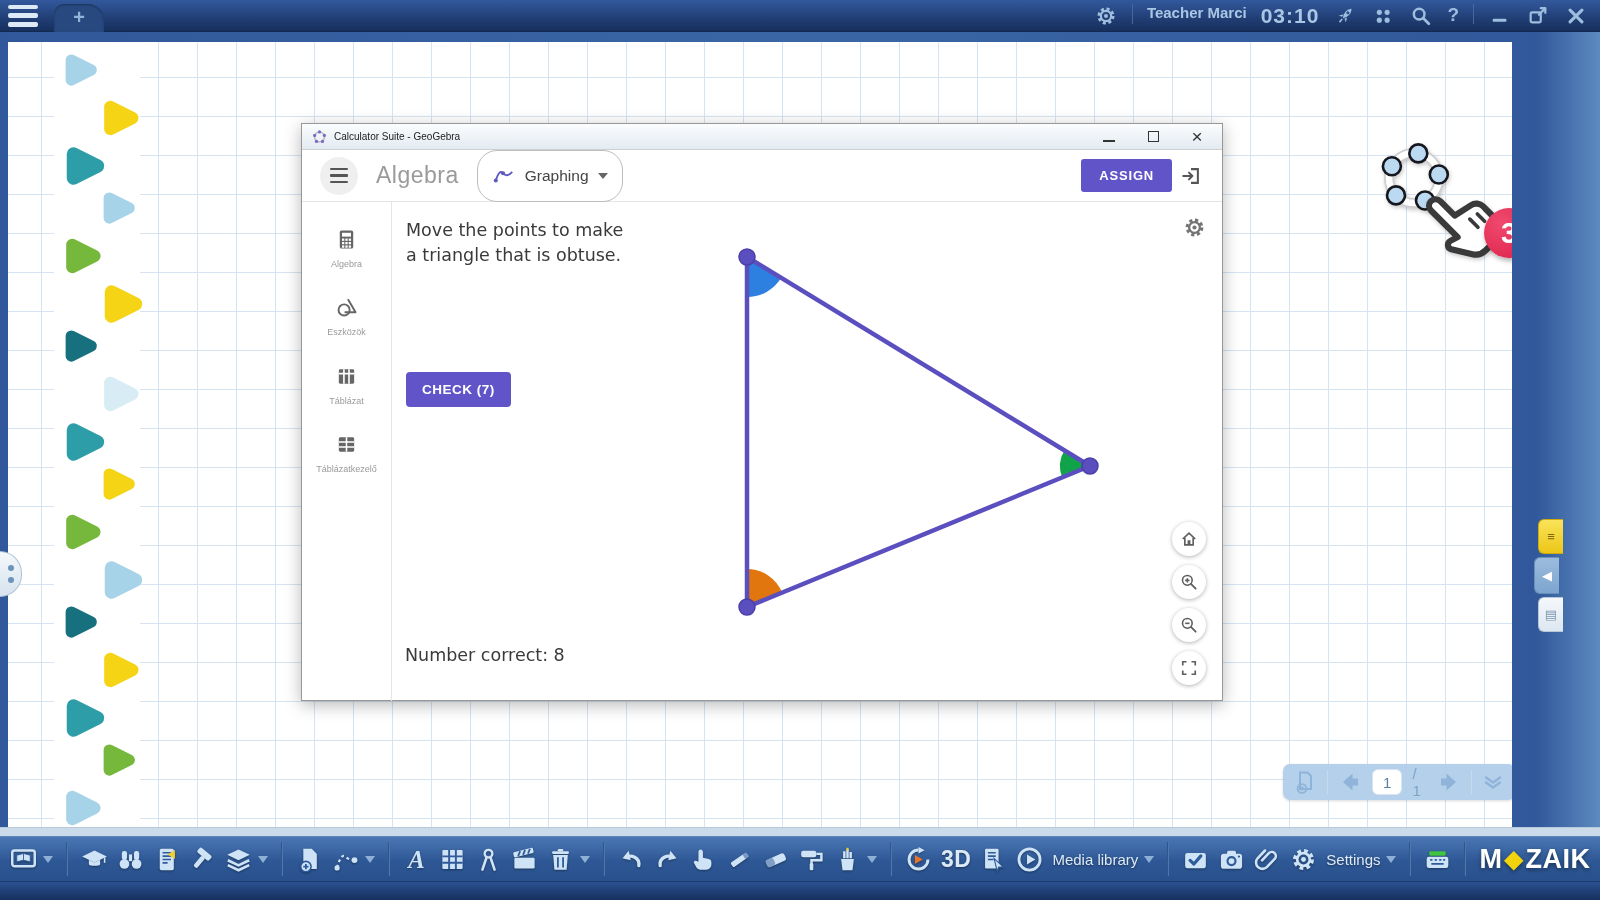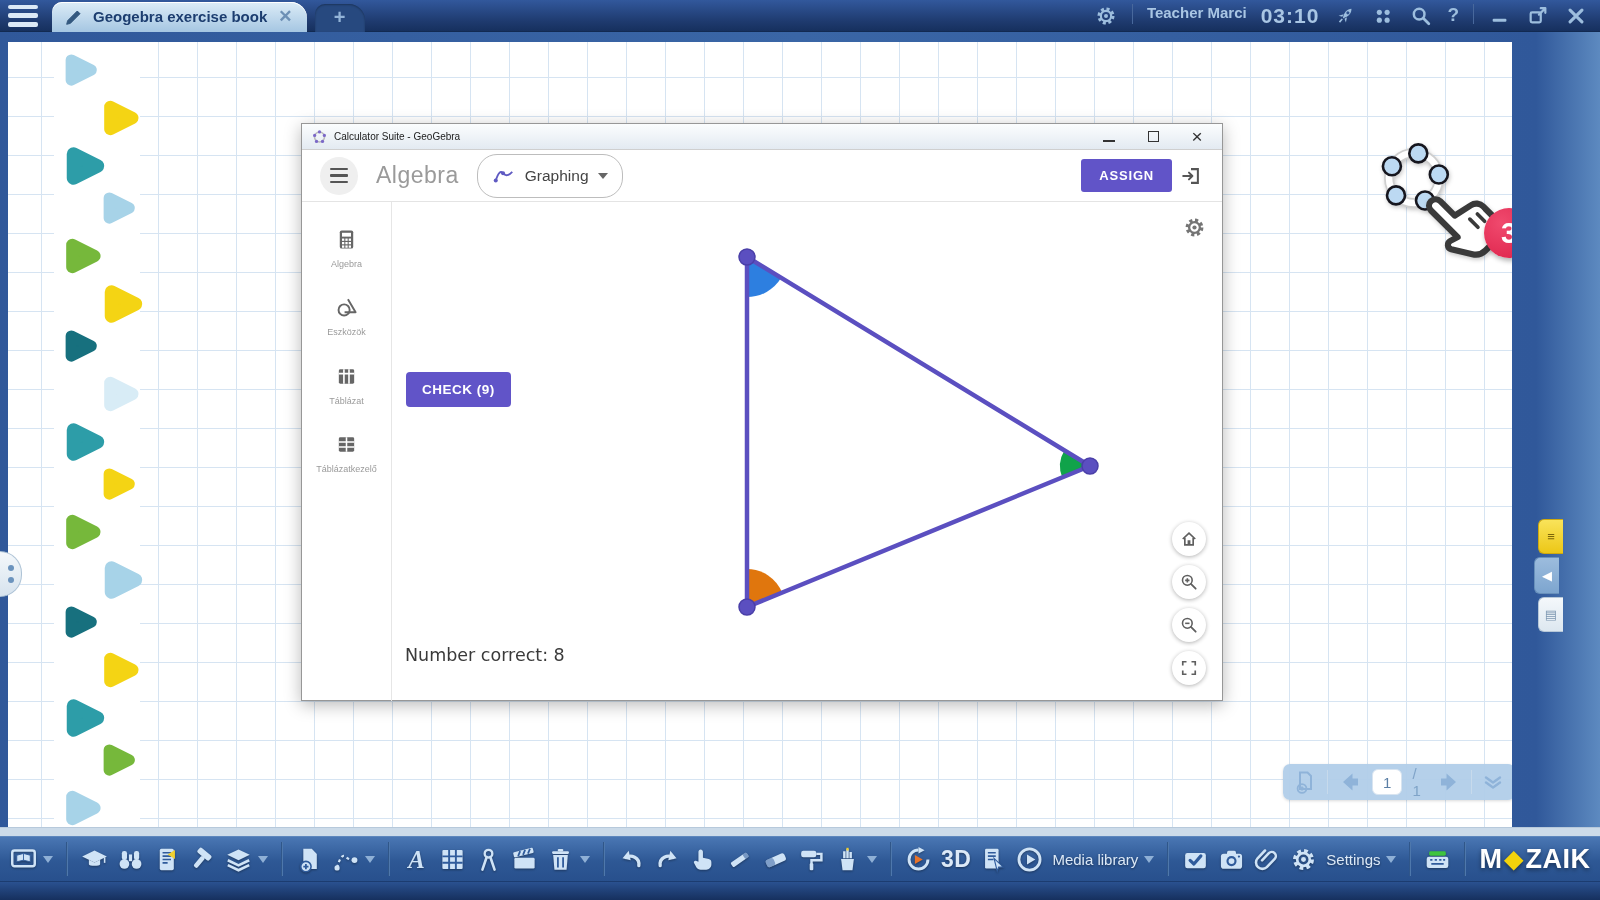--- a/index.html
+++ b/index.html
@@ -53,21 +53,21 @@
   .gg-winctl { margin-left:auto; display:flex; align-items:center; gap:30px; padding-right:8px; }
   .wc { width:14px; height:14px; display:flex; align-items:center; justify-content:center; color:#333; }
   .wc-min { width:12px; height:2px; background:#333; margin-top:8px;}
   .wc-max { width:11px; height:11px; border:1.6px solid #333; }
   .wc-close { font-size:19px; line-height:1; color:#333; font-weight:400;}
   .gg-header { height:52px; display:flex; align-items:center; padding:0 18px; gap:18px; border-bottom:1px solid #e4e4e4;}
   .gg-burger { width:38px; height:38px; border-radius:50%; background:#efefef; display:flex;
     flex-direction:column; justify-content:center; align-items:center; gap:4px;}
   .gg-burger div { width:18px; height:2.2px; background:#555; border-radius:1px;}
   .gg-brand { font-size:23px; color:#9a9a9a; letter-spacing:.5px; }
-  .gg-mode { height:44px; border:1px solid #bdbdbd; border-radius:20px; display:flex; align-items:center;
+  .gg-mode { height:52px; border:1px solid #bdbdbd; border-radius:20px; display:flex; align-items:center;
     gap:9px; padding:0 14px; }
   .gg-mode-label { font-size:15.5px; color:#444; }
   .gg-caret { width:0; height:0; border-left:5px solid transparent; border-right:5px solid transparent; border-top:6px solid #666; }
   .gg-head-right { margin-left:auto; display:flex; align-items:center; gap:6px; }
   .gg-assign { background:#6154c8; color:#fff; font-size:13px; font-weight:bold; letter-spacing:.8px;
     border:none; border-radius:3px; padding:9px 18px; }
   .gg-body { display:flex; height:499px; }
   .gg-side { width:90px; border-right:1px solid #e6e6e6; padding-top:26px; display:flex; flex-direction:column; gap:26px; align-items:center;}
   .gg-side-item { width:64px; display:flex; flex-direction:column; align-items:center; gap:4px; color:#666; }
   .gg-side-item svg { width:23px; height:23px; }
@@ -131,29 +131,20 @@
 </style>
 </head>
 <body>
 
 <div class="topbar">
   <div class="hamburger">
       <div></div>
       <div></div>
       <div></div>
     </div>
-  <div class="tab">
-    <span class="top-ic" style="color:#33587f">
-        <svg viewBox="0 0 24 24">
-          <path d="M5 16 L15.5 5.5 L18.5 8.5 L8 19 L4 20 Z M15.5 5.5 L18.5 8.5" fill="currentColor" stroke="currentColor" stroke-width="1" stroke-linejoin="round"></path>
-        </svg>
-      </span>
-    <span class="tab-title">Geogebra exercise book</span>
-    <span class="tab-close">✕</span>
-  </div>
   <div class="plus-tab">+</div>
   <div class="topbar-right">
     <span class="top-ic">
         <svg viewBox="0 0 24 24">
           <circle cx="12" cy="12" r="7.2" fill="none" stroke="currentColor" stroke-width="4.2" stroke-dasharray="3.1 2.6"></circle>
           <circle cx="12" cy="12" r="5.6" fill="none" stroke="currentColor" stroke-width="2.4"></circle>
           <circle cx="12" cy="12" r="2.2" fill="currentColor"></circle>
         </svg>
       </span>
     <span class="tb-sep-l"></span>
@@ -389,21 +380,25 @@
       <div class="gg-applet">
         <svg class="tri-svg" id="tri-svg">
             <path d="M355,55 L389.2,75.8 A40,40 0 0,1 355.0,95.0 Z" fill="#2D7FE0"></path>
             <path d="M355,405 L355.0,367.0 A38,38 0 0,1 390.1,390.6 Z" fill="#E0760D"></path>
             <path d="M698,264 L670.3,275.4 A30,30 0 0,1 672.4,248.4 Z" fill="#10A34A"></path>
             <polygon points="355,55 355,405 698,264" fill="none" stroke="#5B4FC0" stroke-width="4.5" stroke-linejoin="round"></polygon>
             <circle cx="355" cy="55" r="8" fill="#5B4FC0" stroke="#4A3FA8" stroke-width="1.5"></circle>
             <circle cx="355" cy="405" r="8" fill="#5B4FC0" stroke="#4A3FA8" stroke-width="1.5"></circle>
             <circle cx="698" cy="264" r="8" fill="#5B4FC0" stroke="#4A3FA8" stroke-width="1.5"></circle>
           </svg>
-        <button class="gg-check">CHECK (9)</button>
+        <div class="gg-prompt">
+          <div>Move the points to make</div>
+          <div>a triangle that is obtuse.</div>
+        </div>
+        <button class="gg-check">CHECK (7)</button>
         <div class="gg-score">Number correct: 8</div>
         <span class="gg-gear"><svg viewBox="0 0 24 24">
               <circle cx="12" cy="12" r="7.2" fill="none" stroke="currentColor" stroke-width="4.2" stroke-dasharray="3.1 2.6"></circle>
               <circle cx="12" cy="12" r="5.6" fill="none" stroke="currentColor" stroke-width="2.4"></circle>
               <circle cx="12" cy="12" r="2.2" fill="currentColor"></circle>
             </svg></span>
         <div class="gg-zoombar">
           <span class="zbtn">
               <svg viewBox="0 0 24 24">
                 <path d="M4.5 12 L12 5 L19.5 12" fill="none" stroke="currentColor" stroke-width="2"></path>

